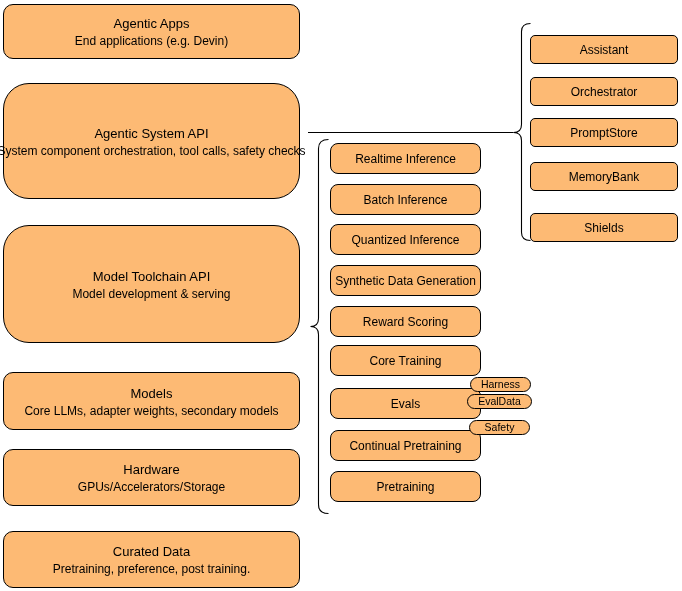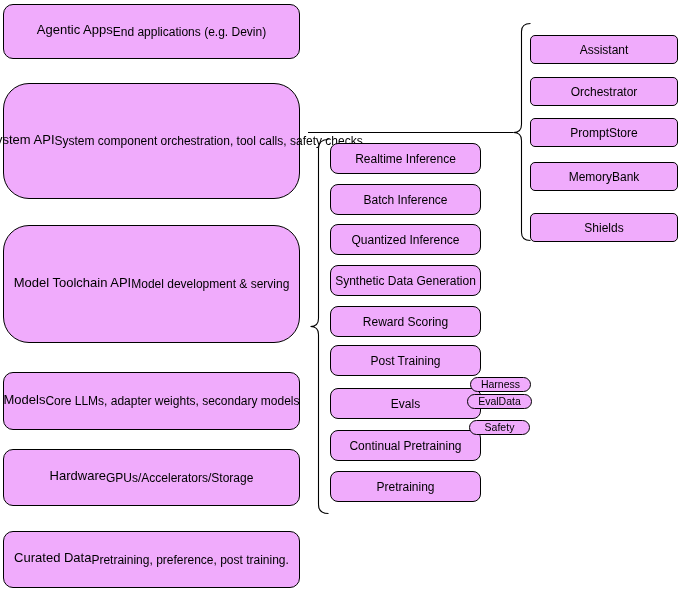--- a/index.html
+++ b/index.html
@@ -14,24 +14,24 @@
   }
   .overlay {
     position: absolute;
     left: 0; top: 0;
     width: 682px; height: 591px;
     pointer-events: none;
   }
   .box {
     position: absolute;
     box-sizing: border-box;
-    background: #f0abfc;
+    background: #fdba74;
     border: 1px solid #000000;
     display: flex;
-    flex-direction: row;
+    flex-direction: column;
     align-items: center;
     justify-content: center;
     text-align: center;
   }
   .stack-box .title {
     font-size: 13px;
     line-height: 15px;
     margin-bottom: 4px;
     white-space: nowrap;
   }
@@ -117,21 +117,21 @@
   <div class="box mid-box" style="top:224px;">
     <span>Quantized Inference</span>
   </div>
   <div class="box mid-box" style="top:265px;">
     <span>Synthetic Data Generation</span>
   </div>
   <div class="box mid-box" style="top:306px;">
     <span>Reward Scoring</span>
   </div>
   <div class="box mid-box" style="top:345px;">
-    <span>Post Training</span>
+    <span>Core Training</span>
   </div>
   <div class="box mid-box" style="top:388px;">
     <span>Evals</span>
   </div>
   <div class="box mid-box" style="top:471px;">
     <span>Pretraining</span>
   </div>
   <div class="box mid-box" style="top:430px;">
     <span>Continual Pretraining</span>
   </div>

